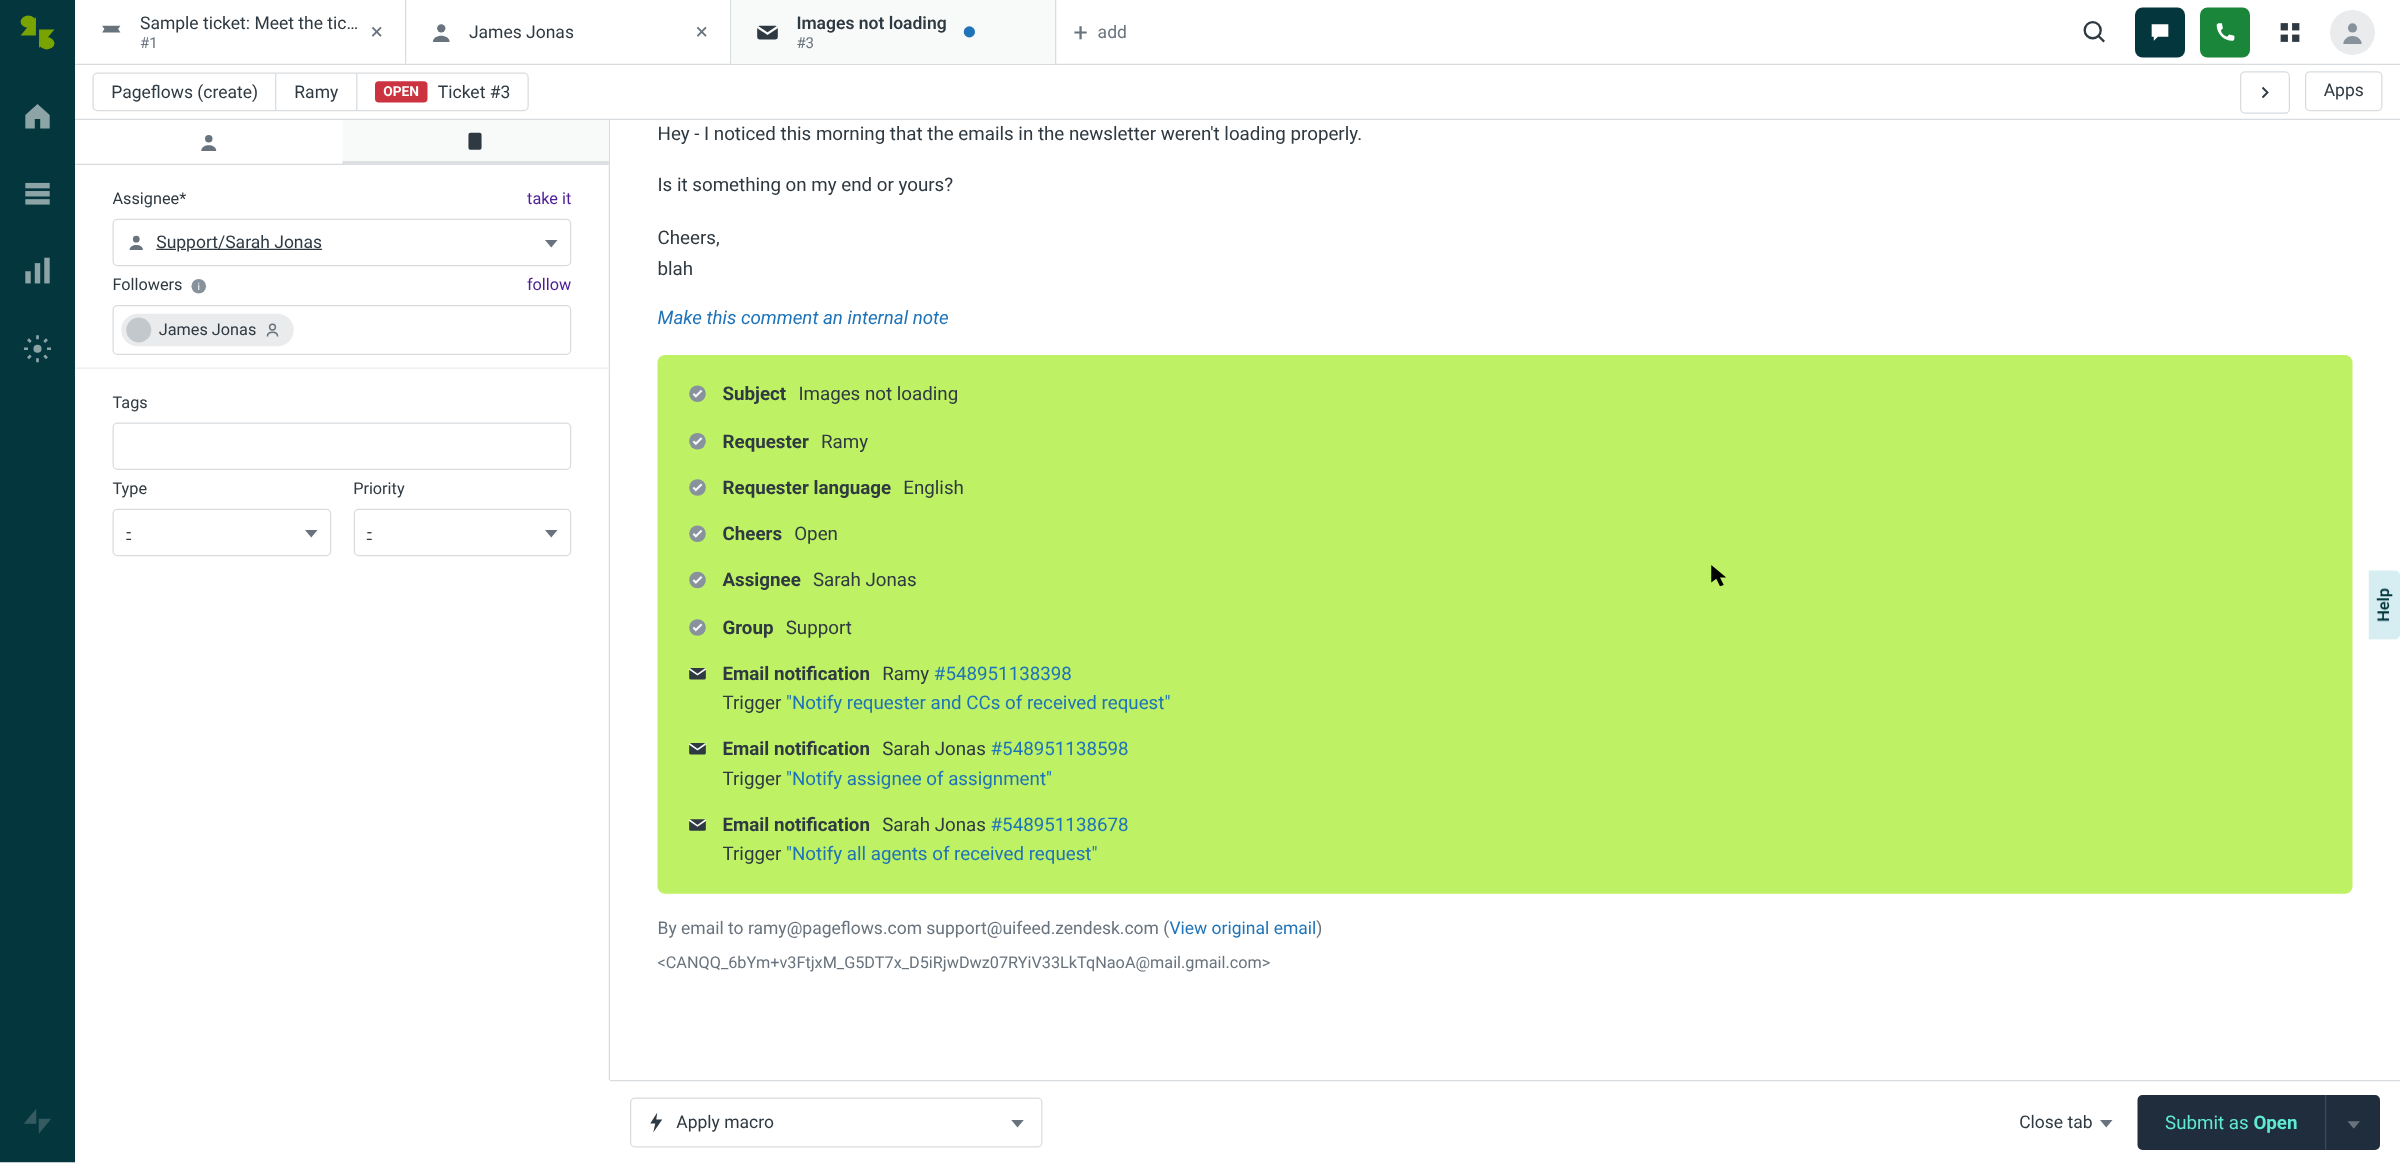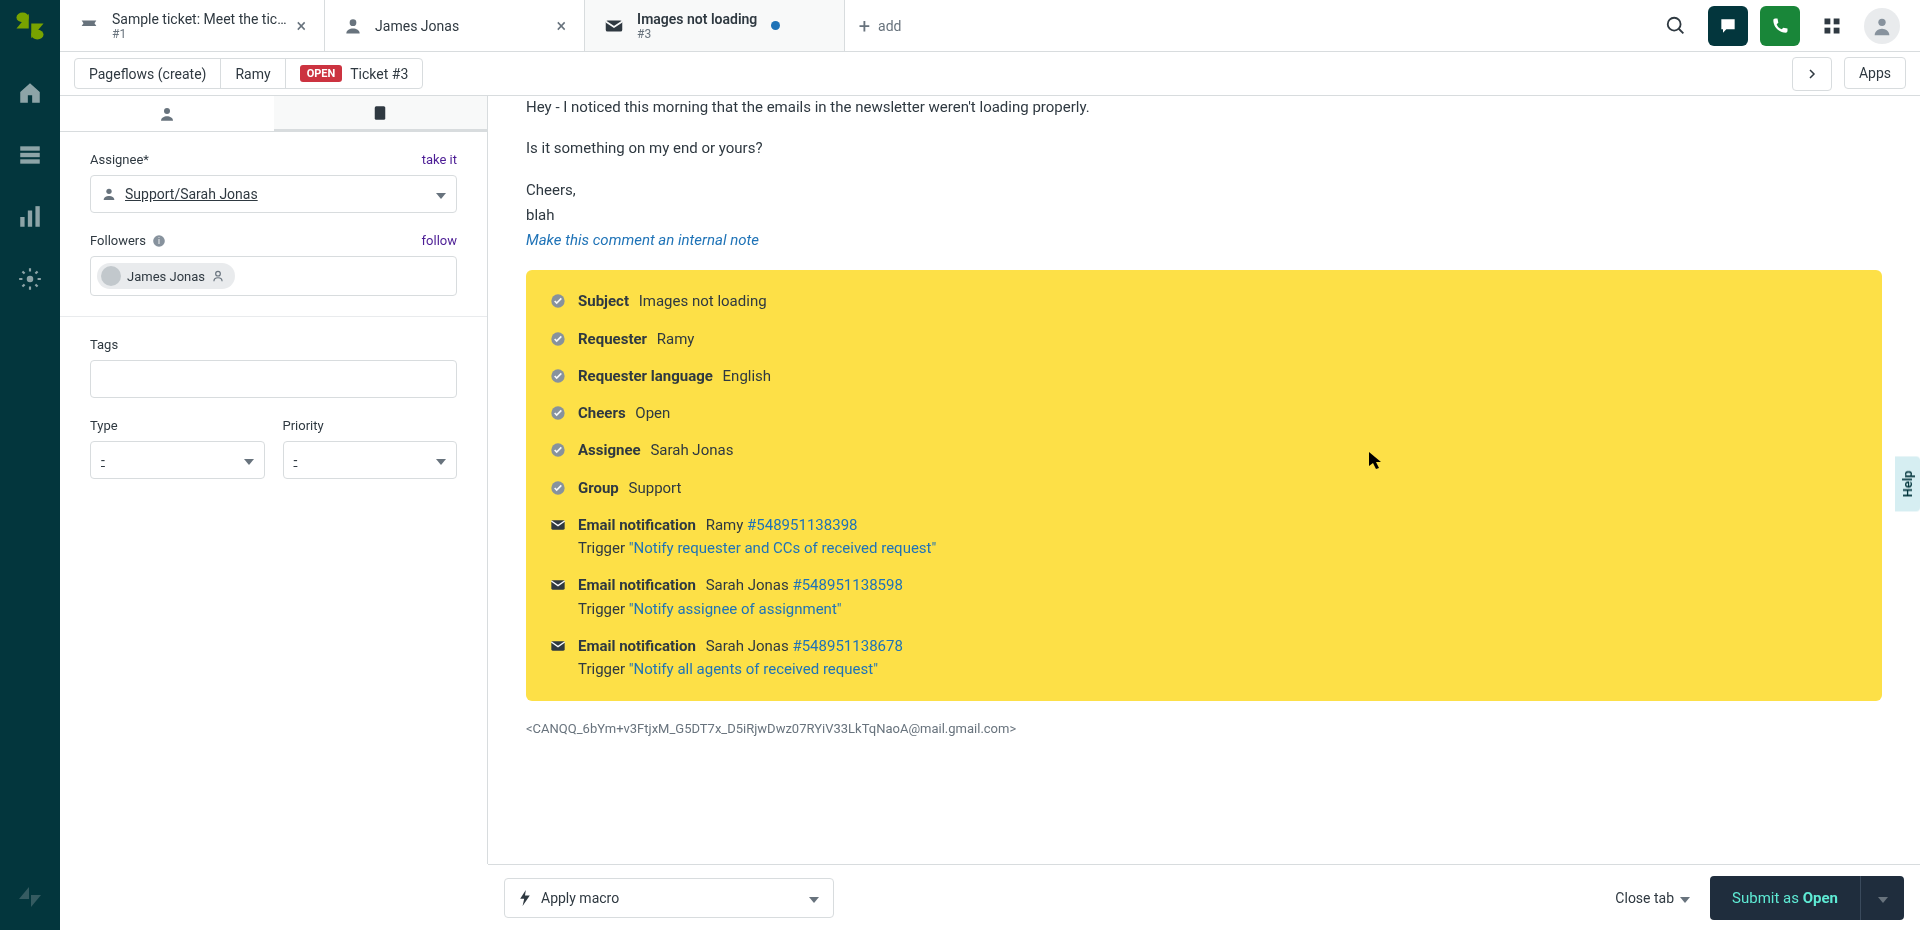--- a/index.html
+++ b/index.html
@@ -44,38 +44,38 @@
 
 
 .workspace { flex: 1; display: flex; min-height: 0; }
 
 
 .sidepanel { width: 428px; border-right: 1px solid #d8dcde; display: flex; flex-direction: column; background:#fff;}
 .side-tabs { display: flex; height: 36px; border-bottom: 1px solid #d8dcde; }
 .side-tab { flex: 1; display: flex; align-items: center; justify-content: center; cursor: pointer; }
 .side-tab.active { background: #f8f9f9; border-bottom: 2px solid #d8dcde; }
 .side-body { padding: 20px 30px; }
-.field-block { margin-bottom: 20px; }
+.field-block { margin-bottom: 8px; }
 .field-row { display: flex; justify-content: space-between; align-items: center; margin-bottom: 8px; }
 .field-label { font-size: 13px; color: #2f3941; }
 .field-link { font-size: 13px; color: #4c1d95; cursor: pointer; }
 .select { border: 1px solid #d8dcde; border-radius: 4px; height: 38px; display: flex; align-items: center; padding: 0 10px; font-size: 14px; color: #2f3941; justify-content: space-between; cursor: pointer; text-decoration: underline; }
 .follower-box { border: 1px solid #d8dcde; border-radius: 4px; min-height: 38px; padding: 6px; display: flex; flex-wrap: wrap; gap: 4px; }
 .chip { background: #e9ebed; border-radius: 14px; padding: 3px 10px 3px 4px; display: flex; align-items: center; gap: 6px; font-size: 13px; color: #2f3941; }
 .chip-av { width: 20px; height: 20px; border-radius: 50%; background: #c2c8cc; }
 .two-col { display: flex; gap: 18px; }
 .two-col > div { flex: 1; }
 .divider { height: 1px; background: #e9ebed; margin: 10px -30px 20px; }
 .tags-input { border: 1px solid #d8dcde; border-radius: 4px; height: 38px; }
 
 
 .content { flex: 1; overflow: auto; padding: 0 38px 0 38px; position: relative; font-size: 15px; color: #2f3941; line-height: 1.55; }
 .msg p { margin-bottom: 18px; }
 .internal-link { color: #1f73b7; font-style: italic; cursor: pointer; }
-.event-card { background: #fde047; border-radius: 6px; padding: 20px 24px; margin: 18px 0; }
+.event-card { background: #bef264; border-radius: 6px; padding: 20px 24px; margin: 18px 0; }
 .event-row { display: flex; align-items: flex-start; gap: 12px; margin-bottom: 14px; font-size: 15px; }
 .event-row:last-child { margin-bottom: 0; }
 .ev-icon { width: 16px; flex-shrink: 0; margin-top: 3px; }
 .ev-body { flex: 1; }
 .ev-label { font-weight: 700; margin-right: 6px; }
 .ev-link { color: #1f73b7; cursor: pointer; }
 .ev-sub { font-size: 15px; color: #2f3941; }
 .meta { font-size: 14px; color: #68737d; margin: 18px 0 6px; }
 .meta a { color: #1f73b7; text-decoration: none; }
 .raw { font-size: 13px; color: #68737d; word-break: break-all; margin-bottom: 20px;}
@@ -325,21 +325,21 @@
           </div>
         </div>
       </div>
     </div>
 
     <div class="content">
       <div class="msg">
         <p>Hey - I noticed this morning that the emails in the newsletter weren't loading properly.</p>
         <p>Is it something on my end or yours?</p>
         <p style="margin-bottom:2px">Cheers,</p>
-        <p style="margin-bottom:2px">blah</p>
+        <p style="margin-bottom:16px">blah</p>
         <p><span class="internal-link">Make this comment an internal note</span></p>
       </div>
 
       <div class="event-card" id="events-card">
           <div class="event-row">
             <span class="ev-icon">
               <svg width="16" height="16" viewBox="0 0 24 24" fill="#87929d">
                 <circle cx="12" cy="12" r="10"></circle>
                 <path d="M7 12l3 3 7-7" stroke="#f8f9f9" stroke-width="2.5" fill="none"></path>
               </svg>
@@ -413,20 +413,23 @@
             <span class="ev-icon">
               <svg width="16" height="16" viewBox="0 0 24 24" fill="#2f3941">
                 <rect x="2" y="5" width="20" height="14" rx="2"></rect>
                 <path d="M2 6l10 7 10-7" stroke="#f8f9f9" stroke-width="2" fill="none"></path>
               </svg>
             </span>
             <div class="ev-body"><span class="ev-label">Email notification</span> <span>Sarah Jonas</span> <span class="ev-link">#548951138678</span><div class="ev-sub"><span>Trigger </span><span class="ev-link">"Notify all agents of received request"</span></div></div>
           </div>
         </div>
 
+      <div class="meta">
+        <span>By email to ramy@pageflows.com support@uifeed.zendesk.com (</span><a>View original email</a><span>)</span>
+      </div>
       <div class="raw">&lt;CANQQ_6bYm+v3FtjxM_G5DT7x_D5iRjwDwz07RYiV33LkTqNaoA@mail.gmail.com&gt;</div>
 
       <div class="cursor">
         <svg width="16" height="20" viewBox="0 0 16 20">
             <path d="M1 1 L1 15 L5 12 L8 18 L11 17 L8 11 L13 11 Z" fill="#000"></path>
           </svg>
       </div>
     </div>
   </div>
 

